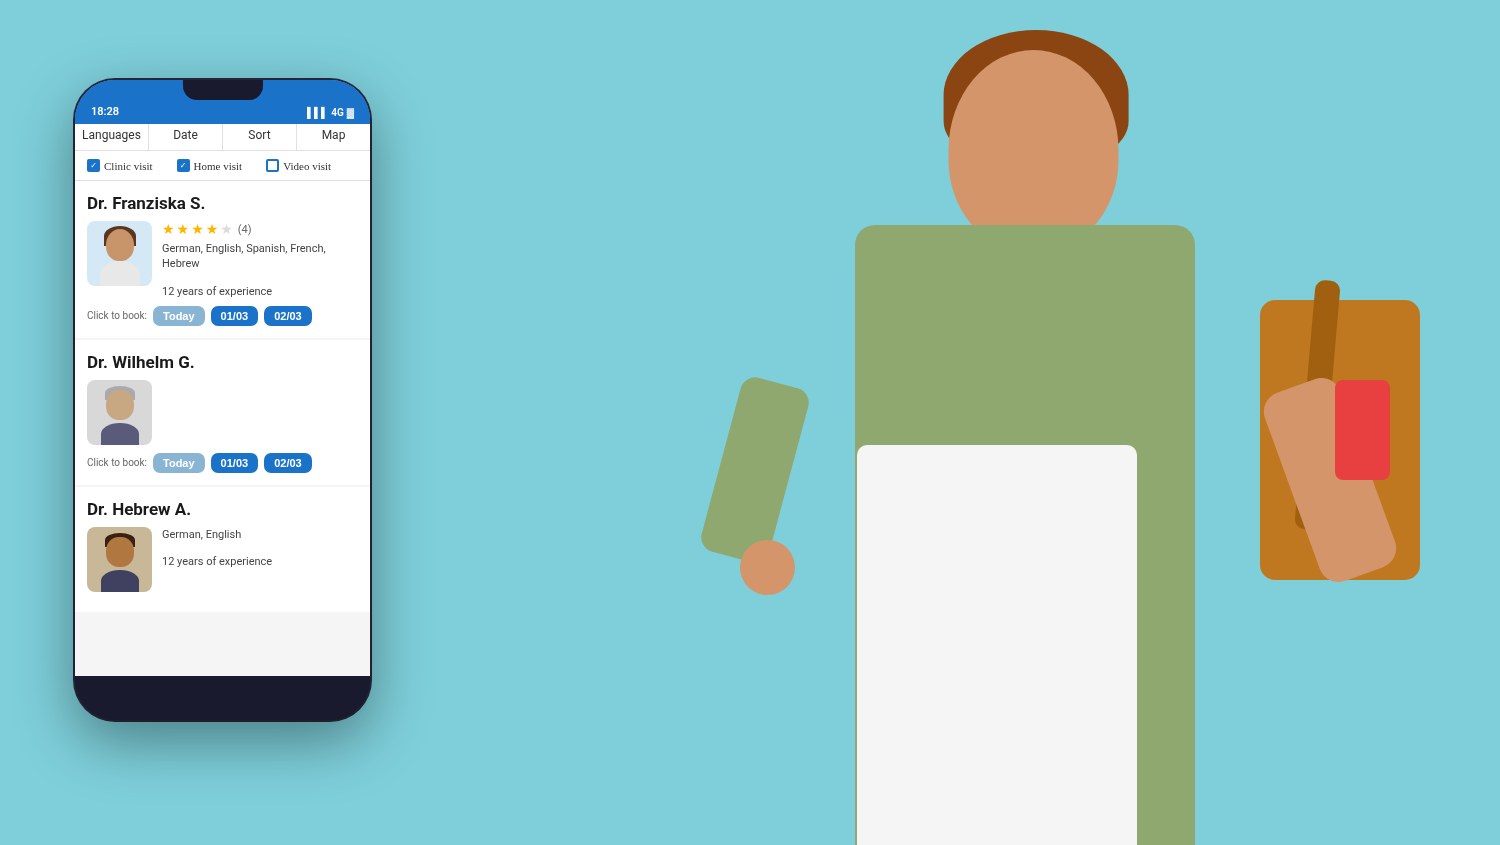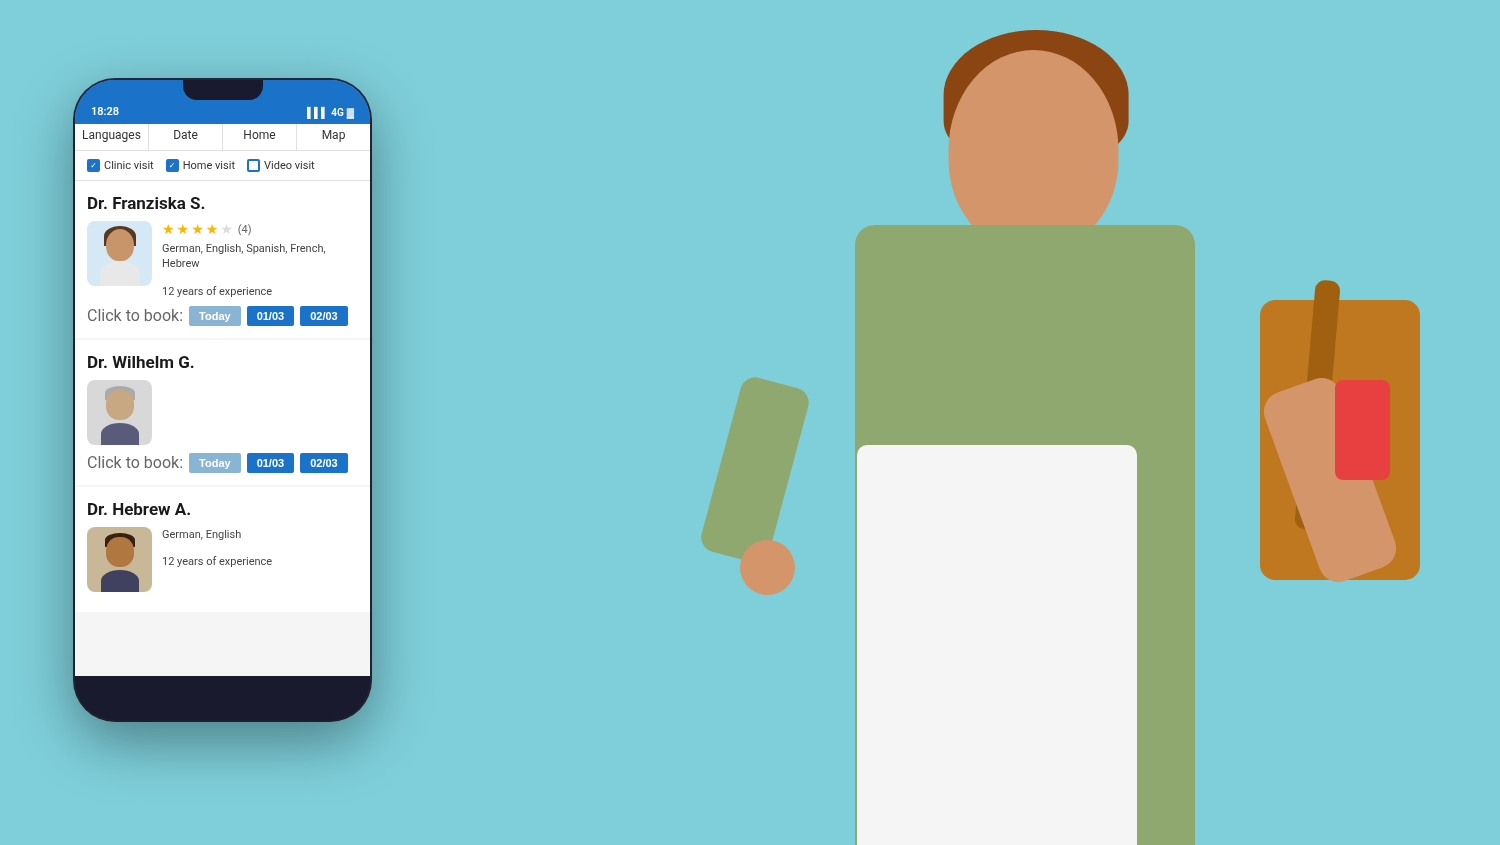--- a/index.html
+++ b/index.html
@@ -133,22 +133,23 @@
     .filter-tab:last-child {
       border-right: none;
     }
 
     
     .visit-types {
       background: white;
       display: flex;
       align-items: center;
       padding: 8px 12px;
-      gap: 12px;
+      gap: 24px;
       border-bottom: 1px solid #e0e0e0;
+      font-family: Liberation Serif, serif;
     }
 
     .visit-type-item {
       display: flex;
       align-items: center;
       gap: 4px;
       font-size: 11px;
       color: #333;
     }
 
@@ -335,27 +336,27 @@
     }
 
     .booking-row {
       display: flex;
       align-items: center;
       gap: 6px;
       margin-top: 4px;
     }
 
     .click-to-book {
-      font-size: 16px;
+      font-size: 10px;
       color: #666;
     }
 
     .booking-btn {
       padding: 4px 10px;
-      border-radius: 2px;
+      border-radius: 7px;
       font-size: 11px;
       font-weight: 600;
       cursor: pointer;
       border: none;
       color: white;
     }
 
     .btn-today {
       background: #8ab4d4;
     }
@@ -595,21 +596,21 @@
 
       <div class="app-header">
         <div class="back-btn">‹</div>
         <div class="header-title">General Doctor (22 found)</div>
         <div class="header-menu">⋮</div>
       </div>
 
       <div class="filter-tabs">
         <div class="filter-tab">Languages</div>
         <div class="filter-tab">Date</div>
-        <div class="filter-tab">Home</div>
+        <div class="filter-tab">Sort</div>
         <div class="filter-tab">Map</div>
       </div>
 
       <div class="visit-types">
         <div class="visit-type-item">
           <div class="checkbox checked"></div>
           <span>Clinic visit</span>
         </div>
         <div class="visit-type-item">
           <div class="checkbox checked"></div>

